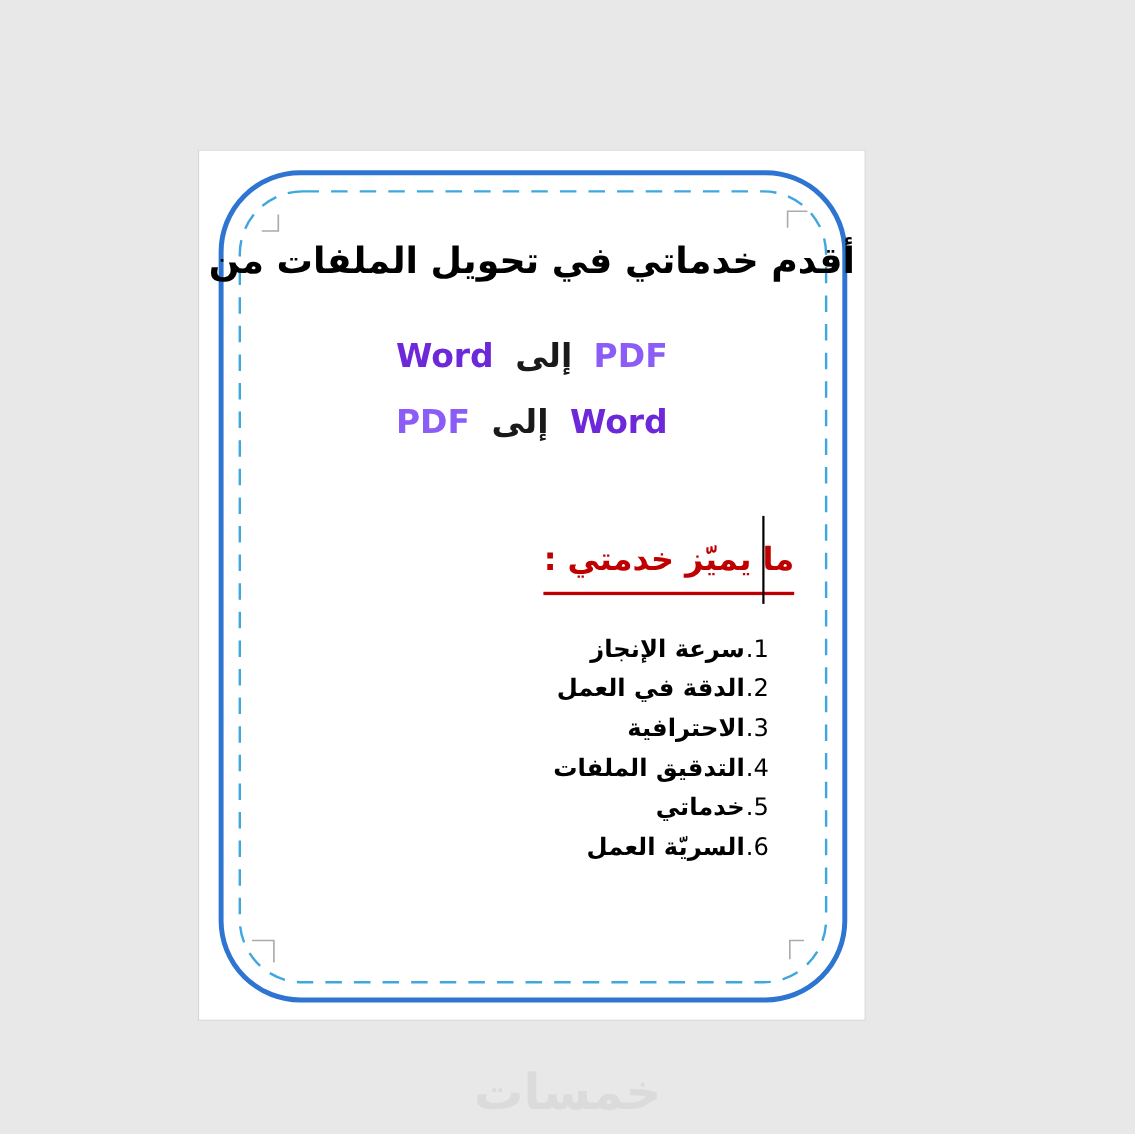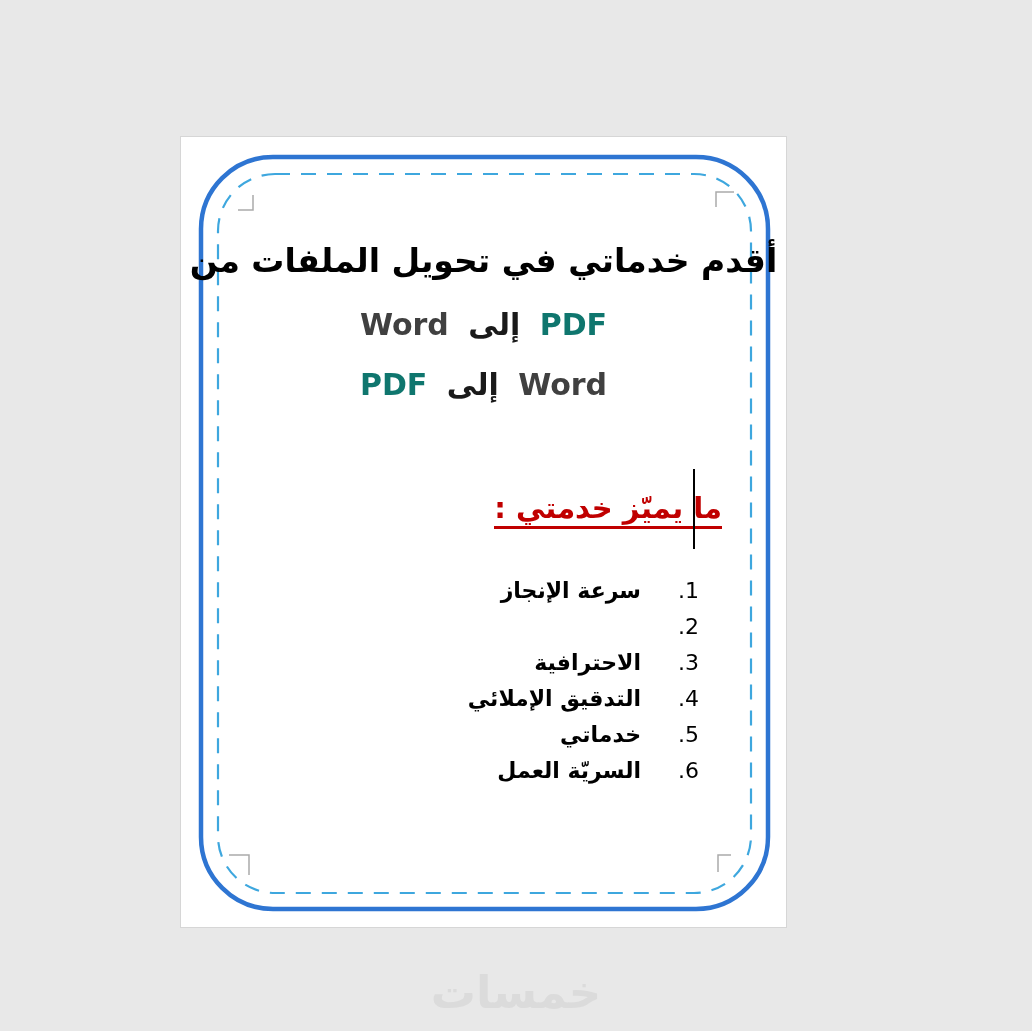--- a/index.html
+++ b/index.html
@@ -29,45 +29,44 @@
   
   .doc-title {
     position: absolute;
     top: 80px; left: 0; right: 0;
     text-align: center;
     direction: rtl;
     font-size: 33px;
     font-weight: 700;
     color: #000000;
     letter-spacing: 0;
-    margin-top: 24px;
   }
   .conv-line {
     position: absolute;
     left: 0; right: 0;
     text-align: center;
     direction: rtl;
     font-size: 30px;
     font-weight: 700;
     word-spacing: 9px;
     color: #1a1a1a;
   }
   .conv-line-1 { top: 170px; }
   .conv-line-2 { top: 230px; }
-  .c-red  { color: #0f766e; }
-  .c-blue { color: #404040; }
+  .c-red  { color: #8b5cf6; }
+  .c-blue { color: #6d28d9; }
 
   .features-heading {
     position: absolute;
     top: 354px; right: 64px;
     direction: rtl;
     font-size: 29px;
     font-weight: 700;
     color: #C00000;
-    padding-bottom: 1px;
+    padding-bottom: 13px;
     border-bottom: 3px solid #C00000;
     white-space: nowrap;
   }
   .text-cursor {
     position: absolute;
     left: 512px; top: 332px;
     width: 2px; height: 80px;
     background: #000000;
   }
 
@@ -88,21 +87,20 @@
   .feature-num {
     direction: rtl;
     width: 22px;
     font-size: 22px;
     font-weight: 400;
     color: #000000;
     text-align: right;
     flex: 0 0 auto;
   }
   .feature-label {
-    margin-right: 36px; 
     font-size: 22px;
     font-weight: 600;
     color: #000000;
     white-space: nowrap;
   }
 
   
   .watermark {
     position: absolute;
     top: 966px; left: 0; right: 0;
@@ -148,28 +146,29 @@
     <div class="features-heading">ما يميّز خدمتي :</div>
     <div class="text-cursor"></div>
 
     <div class="features-list">
       <div class="feature-row">
         <span class="feature-num">1.</span>
         <span class="feature-label">سرعة الإنجاز</span>
       </div>
       <div class="feature-row">
         <span class="feature-num">2.</span>
+        <span class="feature-label">الدقة في العمل</span>
       </div>
       <div class="feature-row">
         <span class="feature-num">3.</span>
         <span class="feature-label">الاحترافية</span>
       </div>
       <div class="feature-row">
         <span class="feature-num">4.</span>
-        <span class="feature-label">التدقيق الإملائي</span>
+        <span class="feature-label">التدقيق الملفات</span>
       </div>
       <div class="feature-row">
         <span class="feature-num">5.</span>
         <span class="feature-label">خدماتي</span>
       </div>
       <div class="feature-row">
         <span class="feature-num">6.</span>
         <span class="feature-label">السريّة العمل</span>
       </div>
     </div>

